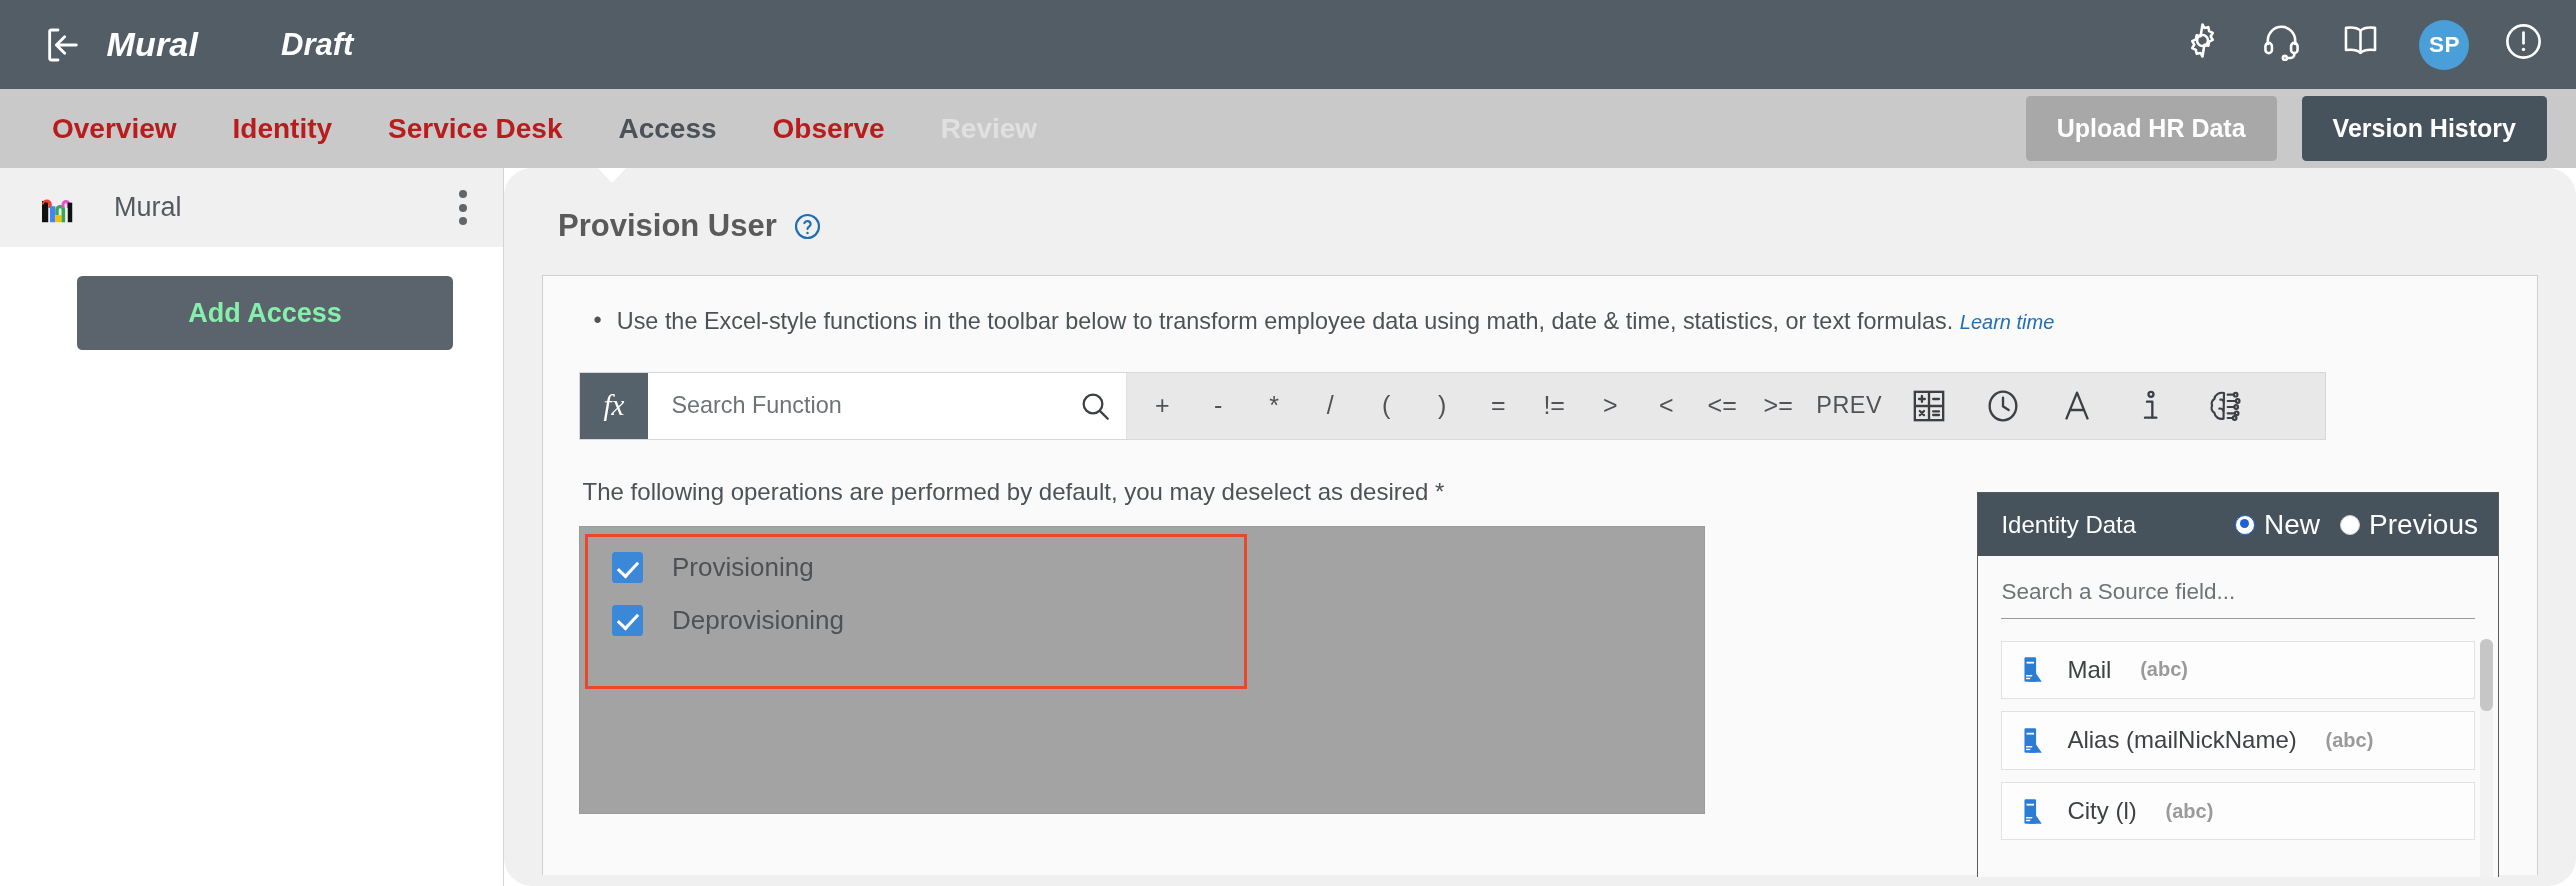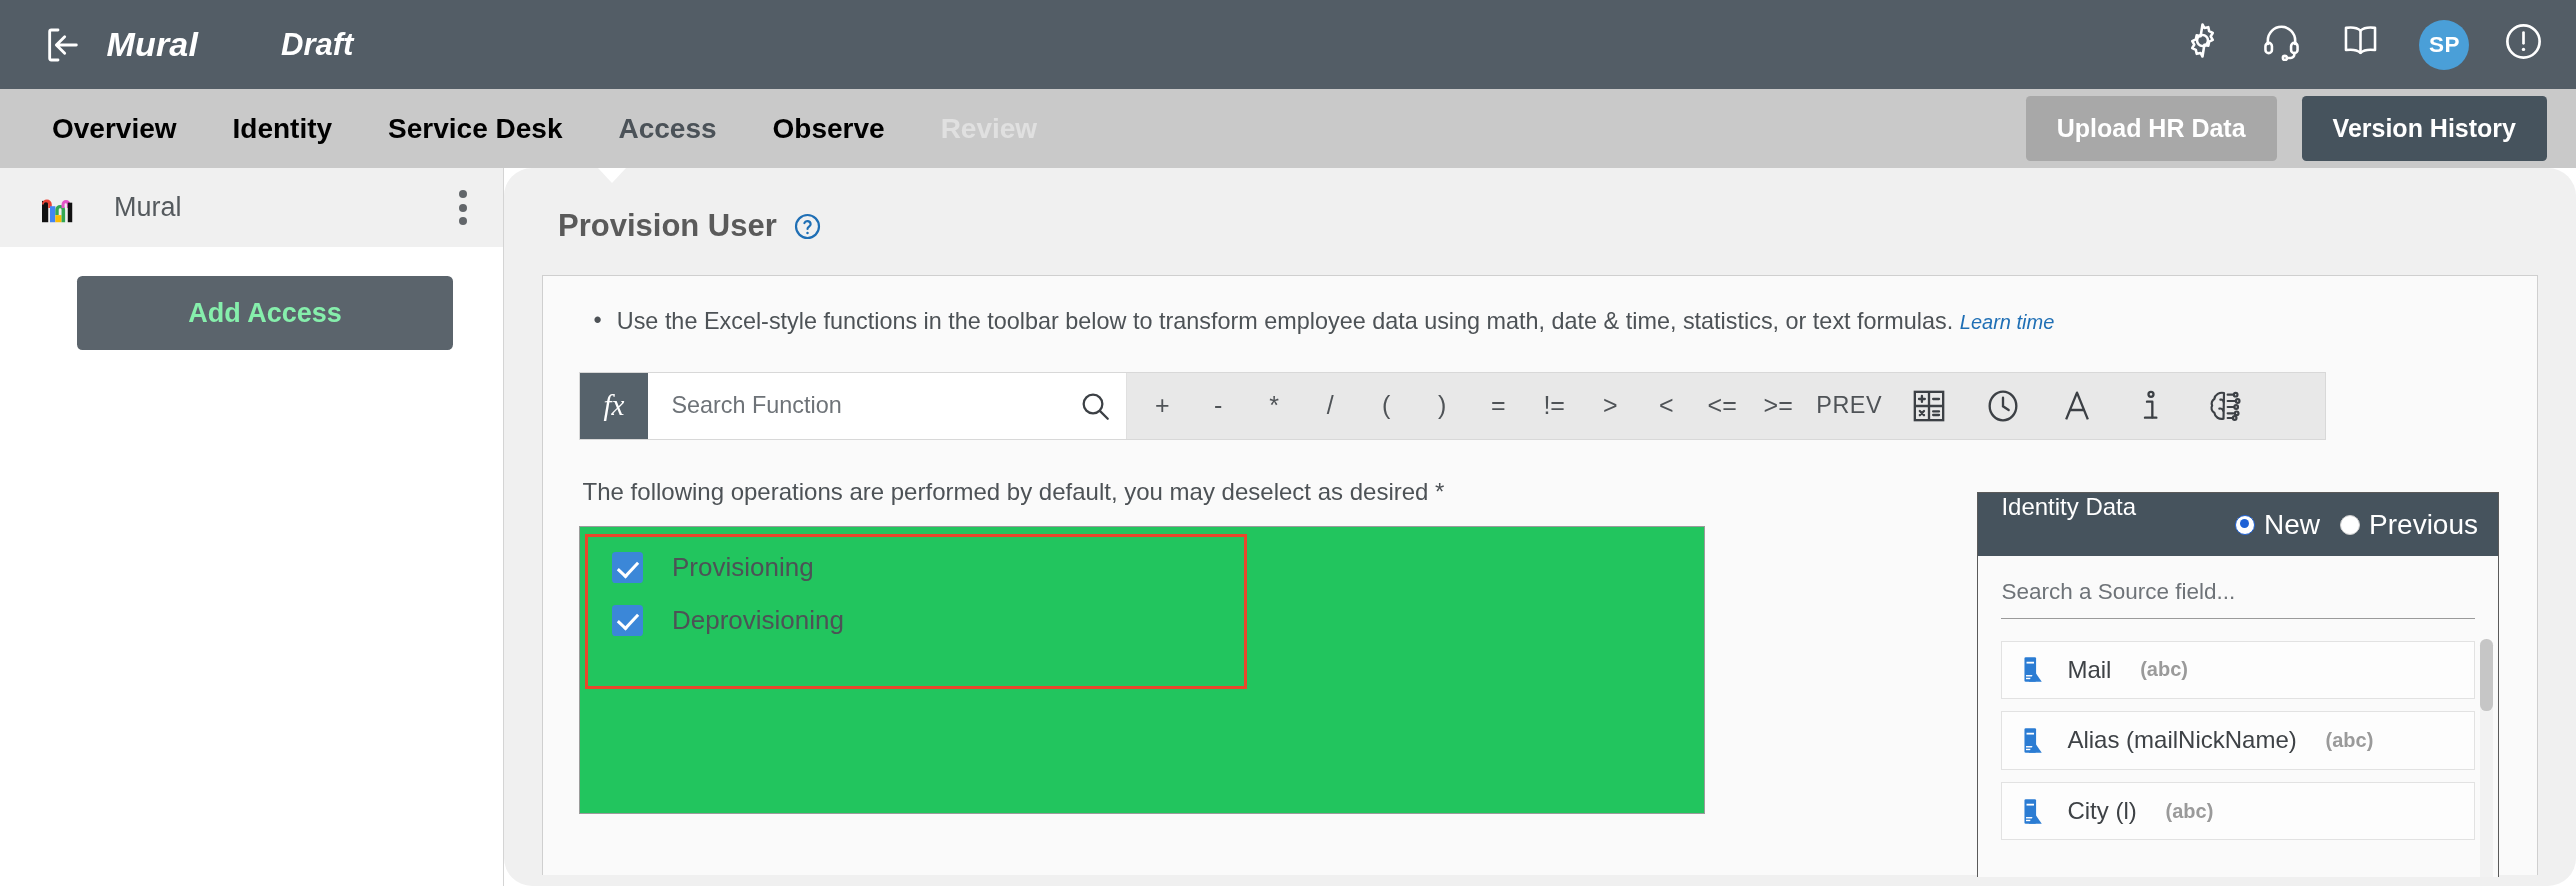--- a/index.html
+++ b/index.html
@@ -43,21 +43,21 @@
   
   .navbar {
     height: 79px;
     background: #c9c9c9;
     display: flex;
     align-items: center;
     padding: 0 29px 0 52px;
   }
   .nav-items { display: flex; align-items: center; gap: 56px; }
   .nav-item {
-    font-size: 28px; font-weight: bold; color: #000000;
+    font-size: 28px; font-weight: bold; color: #b91c1c;
     cursor: pointer; white-space: nowrap;
   }
   .nav-item.active { color: #4b5258; }
   .nav-item.disabled { color: #e0e0e0; cursor: default; }
   .nav-spacer { flex: 1; }
   .nav-buttons { display: flex; align-items: center; gap: 25px; }
   .btn {
     font-size: 25px; font-weight: bold; color: #fff;
     border: none; border-radius: 4.5px;
     padding: 18px 31px; cursor: pointer;
@@ -186,21 +186,21 @@
   .op-ic { min-width: 74px; display:flex; align-items:center; justify-content:center; cursor:pointer; height:100%; }
 
   
   .ops-note {
     font-size: 24px; color: #4d5256;
     margin-top: 38px; padding-left: 3.6px;
   }
   .ops-box {
     margin-top: 20px;
     border: 0.9px solid #9b9b9b;
-    background: #22c55e;
+    background: #a3a3a3;
     width: 1126px;
     height: 288px;
     position: relative;
     padding: 14.4px 0 0 16px;
   }
   .redbox {
     position: absolute;
     left: 5.4px; top: 7.2px;
     width: 662px; height: 155px;
     border: 3.6px solid #e8472b;
@@ -230,21 +230,21 @@
     width: 522px;
     background: #fafafa;
     border: 1.8px solid #5a5a5a;
     border-bottom: none;
     height: 385px;
     display: flex; flex-direction: column;
   }
   .identity-header {
     background: #46535d;
     height: 63px;
-    display: flex; 
+    display: flex; align-items: center;
     padding: 0 20px 0 23.4px;
   }
   .identity-title { color: #fff; font-size: 24px; }
   .id-hdr-spacer { flex: 1; }
   .radio-group { display: flex; align-items: center; gap: 20px; }
   .radio-item { display: flex; align-items: center; gap: 9px; cursor: pointer; }
   .radio {
     width: 20px; height: 20px; border-radius: 50%;
     background: #fff; border: 1.8px solid #cfcfcf; position: relative; flex: none;
   }

